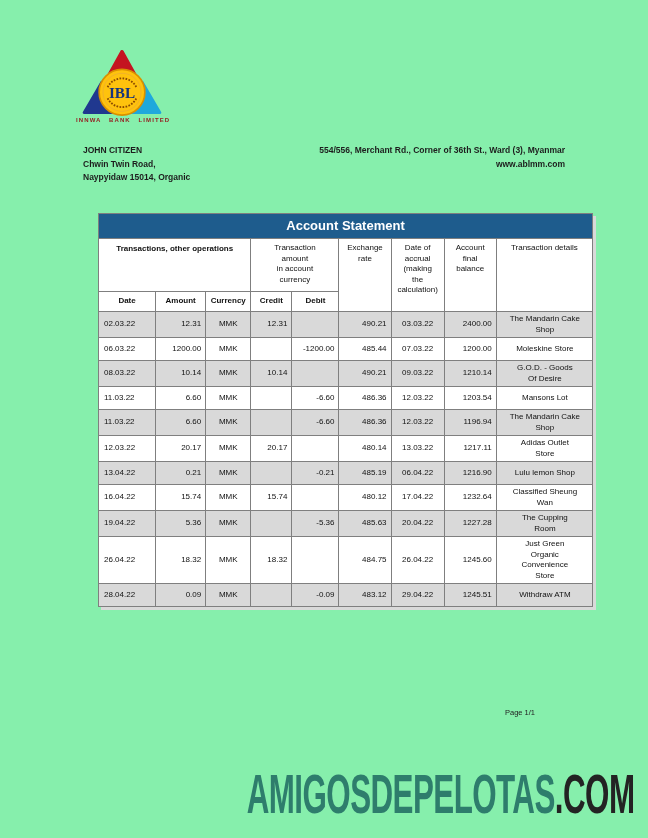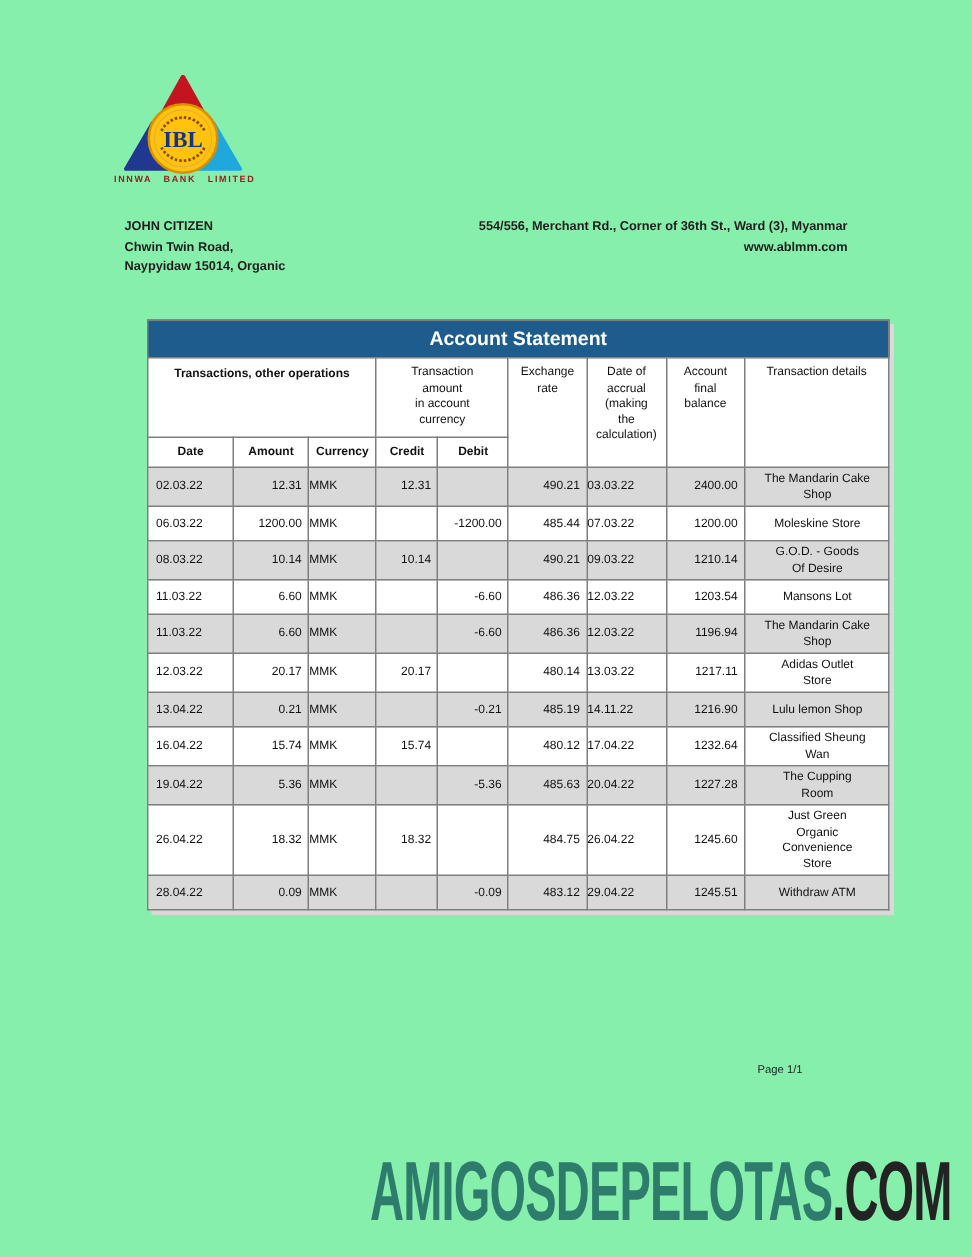--- a/index.html
+++ b/index.html
@@ -32,21 +32,21 @@
   table.stmt th, table.stmt td { border:1px solid #7f7f7f; }
 
   thead th { font-weight:normal; vertical-align:top; text-align:center;
              white-space:pre-line; line-height:10.5px; padding-top:4px; }
   th.grp-trans { font-weight:bold; vertical-align:top; padding-top:5px; height:53px; }
   tr.sub-row th { font-weight:bold; height:20px; padding:4px 0 3px 0; }
 
   tbody td { height:23px; padding:2px 0; vertical-align:middle; line-height:10.5px; }
   tbody td.al { text-align:left;  padding-left:5px; }
   tbody td.ar { text-align:right; padding-right:4px; }
-  tbody td.ac { }
+  tbody td.ac { text-align:center; }
   tbody td.details { text-align:center; padding-left:3px; padding-right:2px; white-space:pre-line; }
   tbody tr.gray { background:#d9d9d9;padding-left:32px; }
 
   
   .page-num { position:absolute; left:505px; top:708px; font-size:7.5px; color:#222;text-align:center; }
 
   .watermark { position:absolute; top:766px; right:14px; height:56px; line-height:56px;
                font-size:56px; font-weight:bold; white-space:nowrap;
                transform:scaleX(0.56); transform-origin:100% 50%;
                letter-spacing:-1px; font-family:"Liberation Sans", sans-serif; }
@@ -197,21 +197,21 @@
             <td class="al details">Adidas Outlet
 Store</td>
           </tr>
           <tr class="gray">
             <td class="al">13.04.22</td>
             <td class="ar">0.21</td>
             <td class="ac">MMK</td>
             <td class="ar"></td>
             <td class="ar">-0.21</td>
             <td class="ar">485.19</td>
-            <td class="ac">14.11.22</td>
+            <td class="ac">06.04.22</td>
             <td class="ar">1216.90</td>
             <td class="al details">Lulu lemon Shop</td>
           </tr>
           <tr>
             <td class="al">16.04.22</td>
             <td class="ar">15.74</td>
             <td class="ac">MMK</td>
             <td class="ar">15.74</td>
             <td class="ar"></td>
             <td class="ar">480.12</td>

